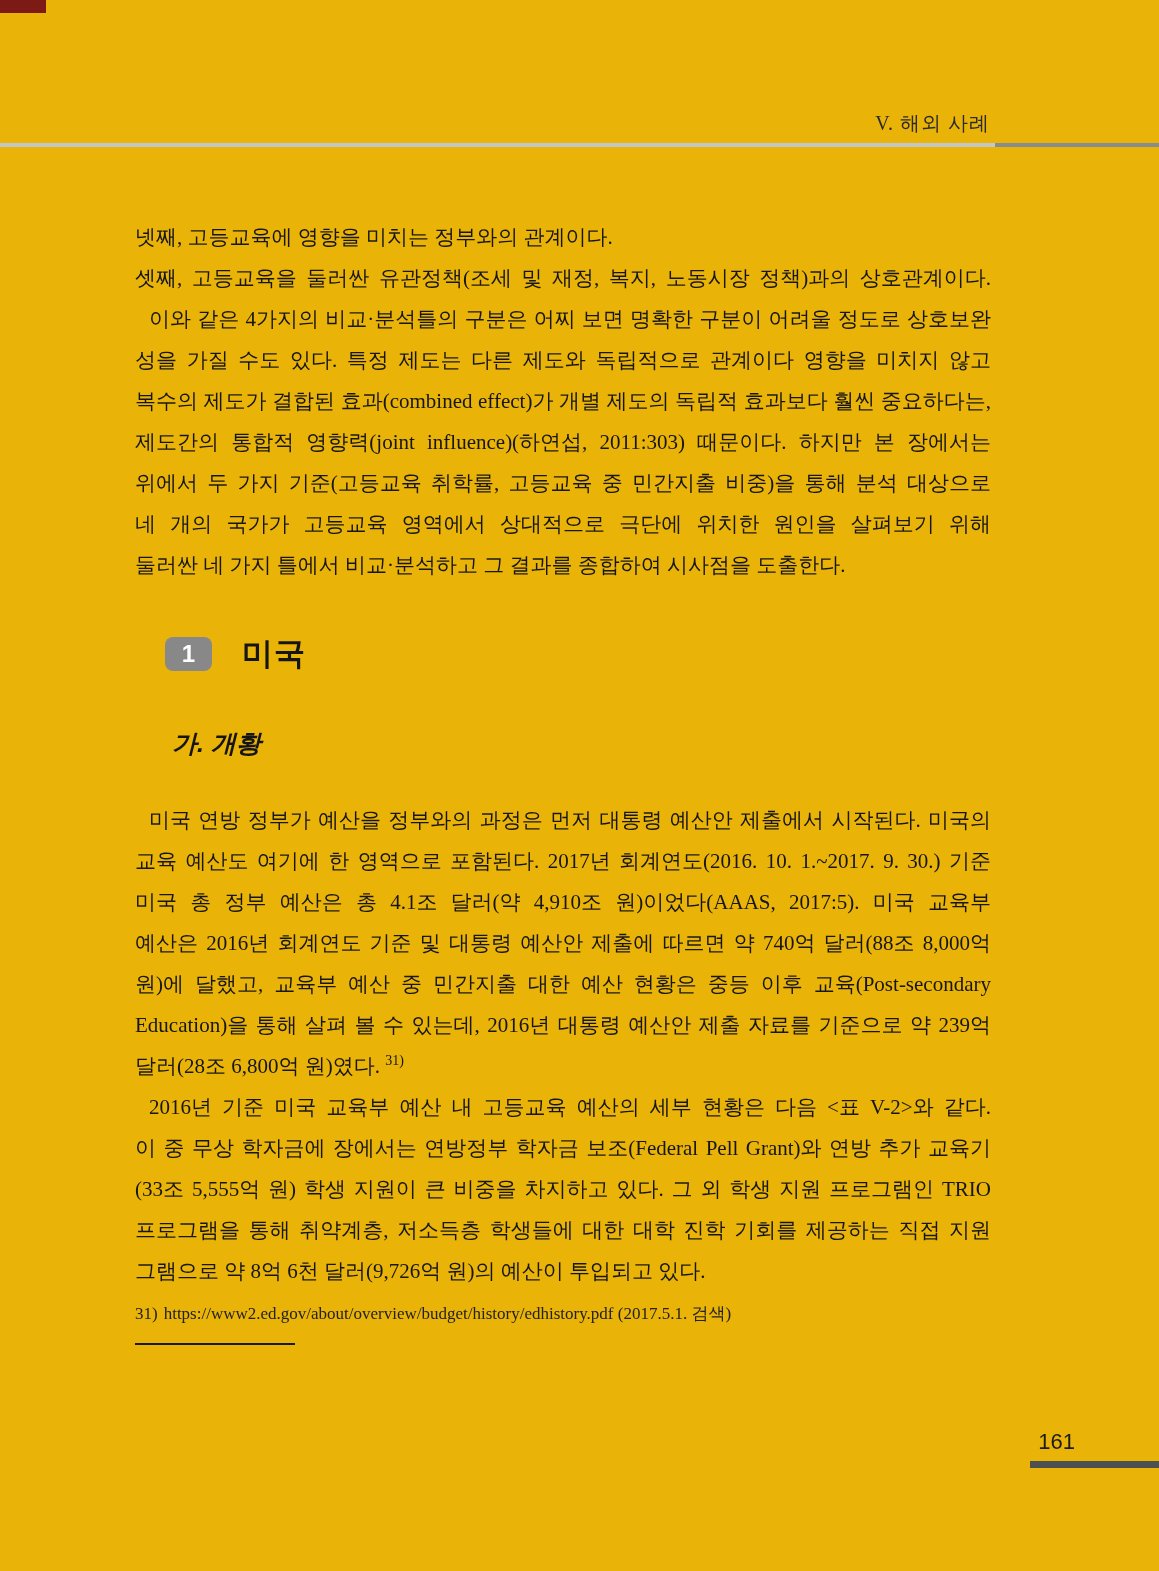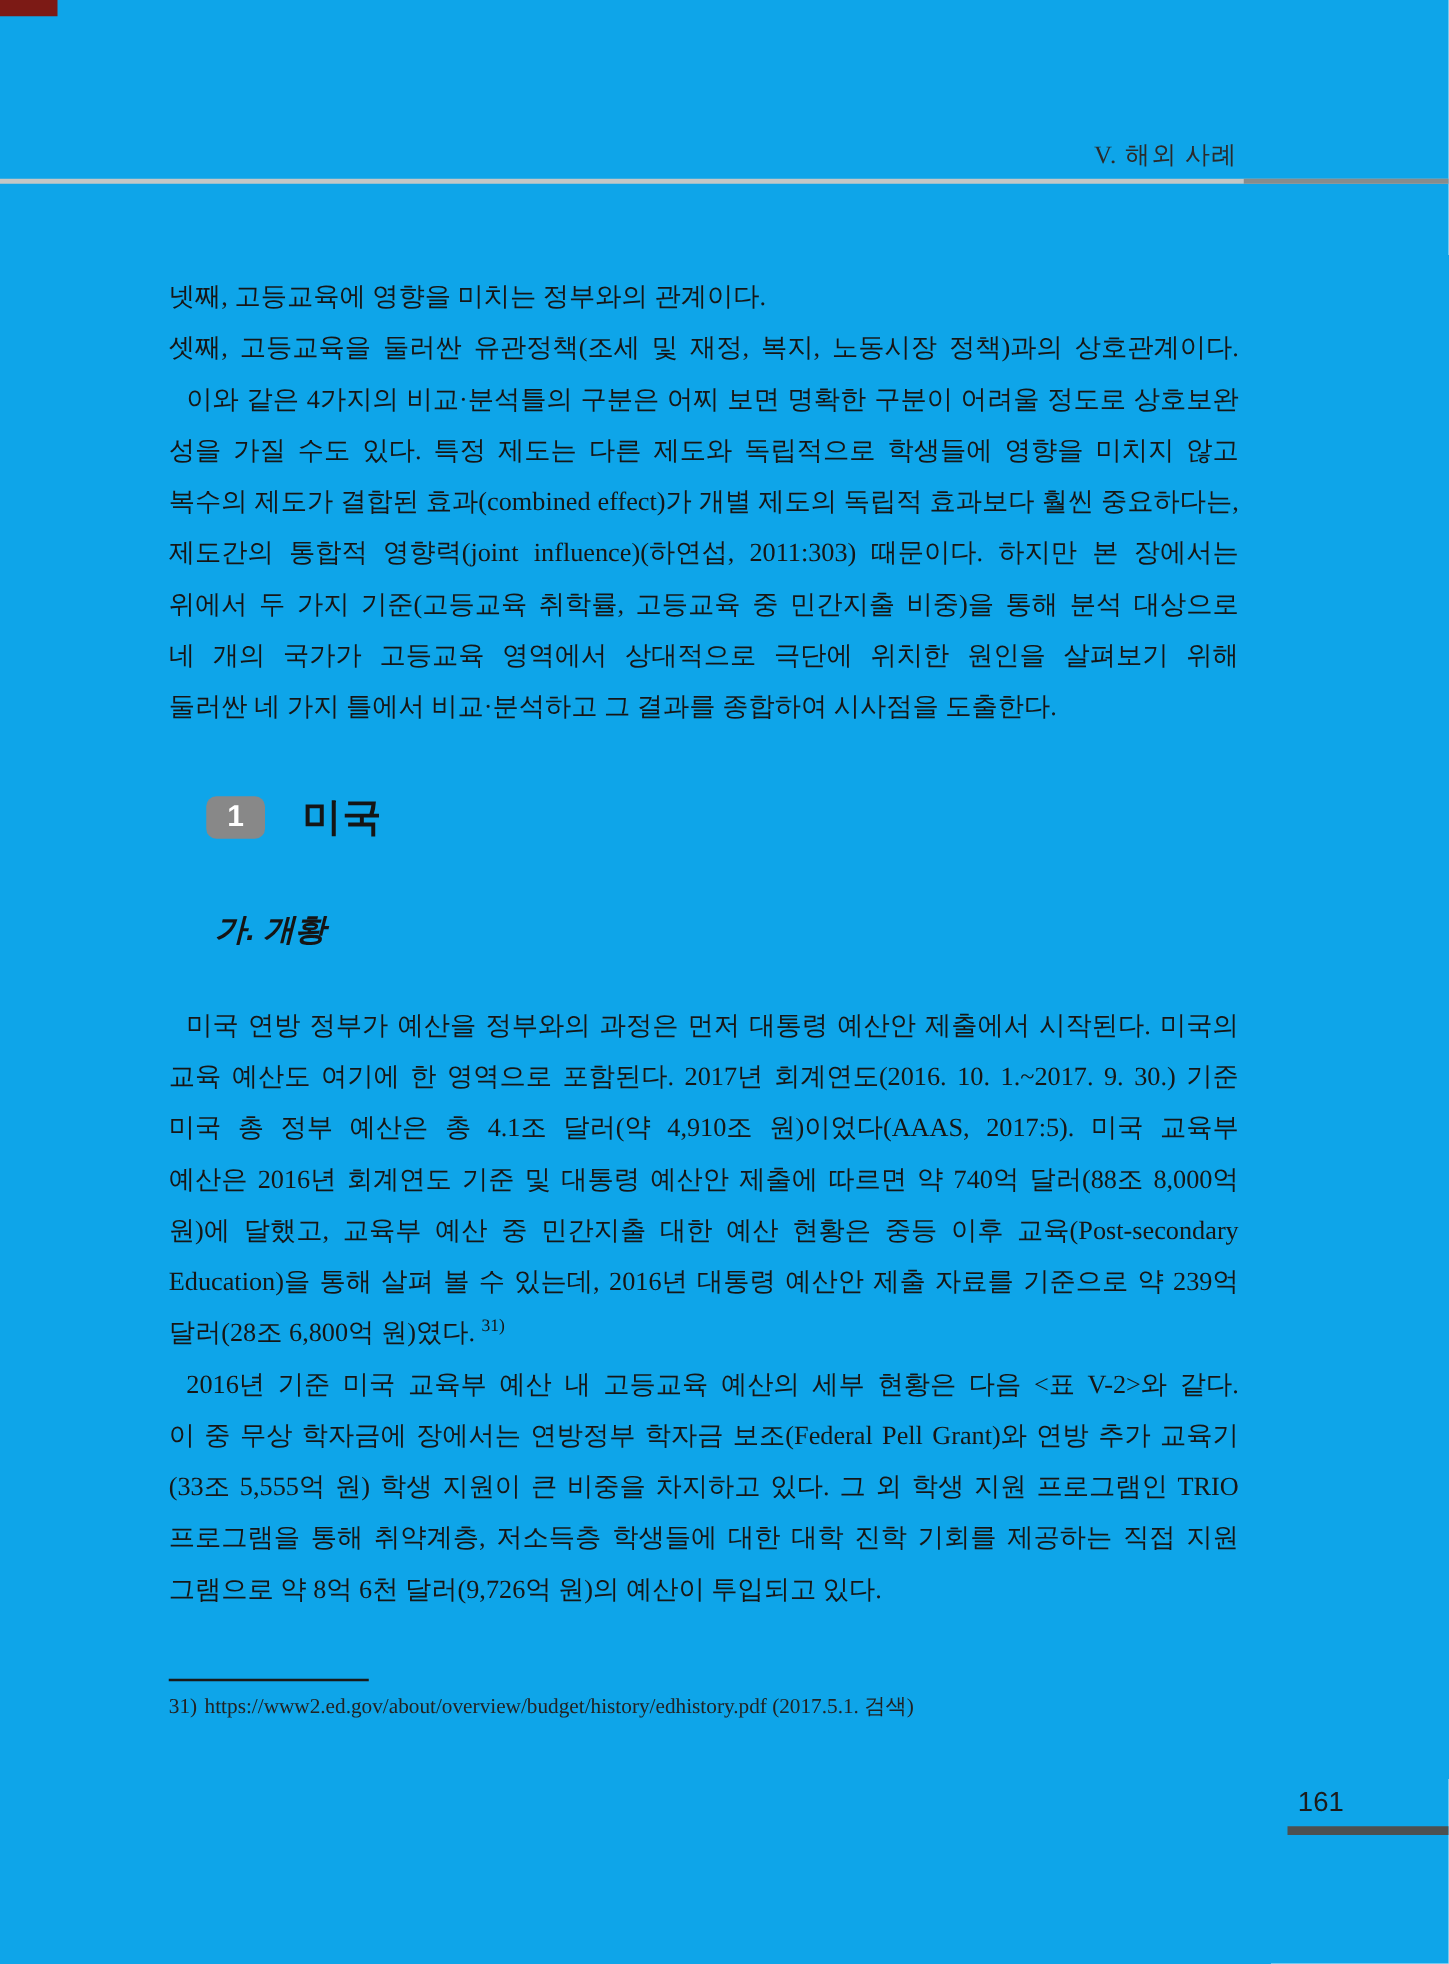--- a/index.html
+++ b/index.html
@@ -1,19 +1,19 @@
 <!DOCTYPE html>
 <html><head>
 <meta charset="utf-8">
 <style>
   html,body { margin:0; padding:0; background:#ffffff; }
   .page {
     position:relative;
     width:1159px; height:1571px;
-    background:#0ea5e9;
+    background:#eab308;
     font-family:"Liberation Serif","DejaVu Serif",serif;
     color:#161616;
     overflow:hidden;
   }
   .corner-tab {
     position:absolute; left:0; top:0;
     width:46px; height:13px;
     background:#7c1a15;
   }
   .running-head {
@@ -63,21 +63,21 @@
   .subsection-heading {
     position:absolute; left:172px; top:727px;
     font-family:"Liberation Sans","DejaVu Sans",sans-serif;
     font-size:25px; font-weight:700; color:#151515;font-style:italic;
   }
   .footnote-rule {
     position:absolute; left:135px; top:1343px;
     width:160px; height:2px; background:#1a1a1a;
   }
   .footnote {
-    position:absolute; left:135px; top:1352px; width:856px;
+    position:absolute; left:135px; top:1301px; width:856px;
     font-size:17px; line-height:26px; color:#222222;
   }
   .footnote .fn-num { margin-right:6px; }
   .page-number {
     position:absolute; top:1429px; right:84px;
     font-family:"Liberation Sans","DejaVu Sans",sans-serif;
     font-size:22px; color:#1c1c1c;
   }
   .footer-bar {
     position:absolute; top:1461px; left:1030px; right:0; height:7px;
@@ -95,21 +95,21 @@
   <div class="head-rule" style="background: rgb(195, 199, 198);"></div>
   <div class="head-rule-dark" style="background: rgb(135, 140, 140);"></div>
 
   <div class="content content-upper" id="intro-paras">
       <div class="para">
         <div class="line final">넷째, 고등교육에 영향을 미치는 정부와의 관계이다.</div>
         <div class="line">셋째, 고등교육을 둘러싼 유관정책(조세 및 재정, 복지, 노동시장 정책)과의 상호관계이다.</div>
       </div>
       <div class="para">
         <div class="line indent">이와 같은 4가지의 비교·분석틀의 구분은 어찌 보면 명확한 구분이 어려울 정도로 상호보완</div>
-        <div class="line">성을 가질 수도 있다.  특정 제도는 다른 제도와 독립적으로 학생들에 영향을 미치지 않고</div>
+        <div class="line">성을 가질 수도 있다.  특정 제도는 다른 제도와 독립적으로 관계이다 영향을 미치지 않고</div>
         <div class="line">복수의 제도가 결합된 효과(combined effect)가 개별 제도의 독립적 효과보다 훨씬 중요하다는,</div>
         <div class="line">제도간의 통합적 영향력(joint influence)(하연섭, 2011:303) 때문이다.  하지만 본 장에서는</div>
         <div class="line">위에서 두 가지 기준(고등교육 취학률, 고등교육 중 민간지출 비중)을 통해 분석 대상으로 선정한</div>
         <div class="line">네 개의 국가가 고등교육 영역에서 상대적으로 극단에 위치한 원인을 살펴보기 위해 고등교육을</div>
         <div class="line final">둘러싼 네 가지 틀에서 비교·분석하고 그 결과를 종합하여 시사점을 도출한다.</div>
       </div>
     </div>
 
   <div class="section-heading">
     <span class="section-badge" style="background: rgb(136, 136, 136);">1</span>

